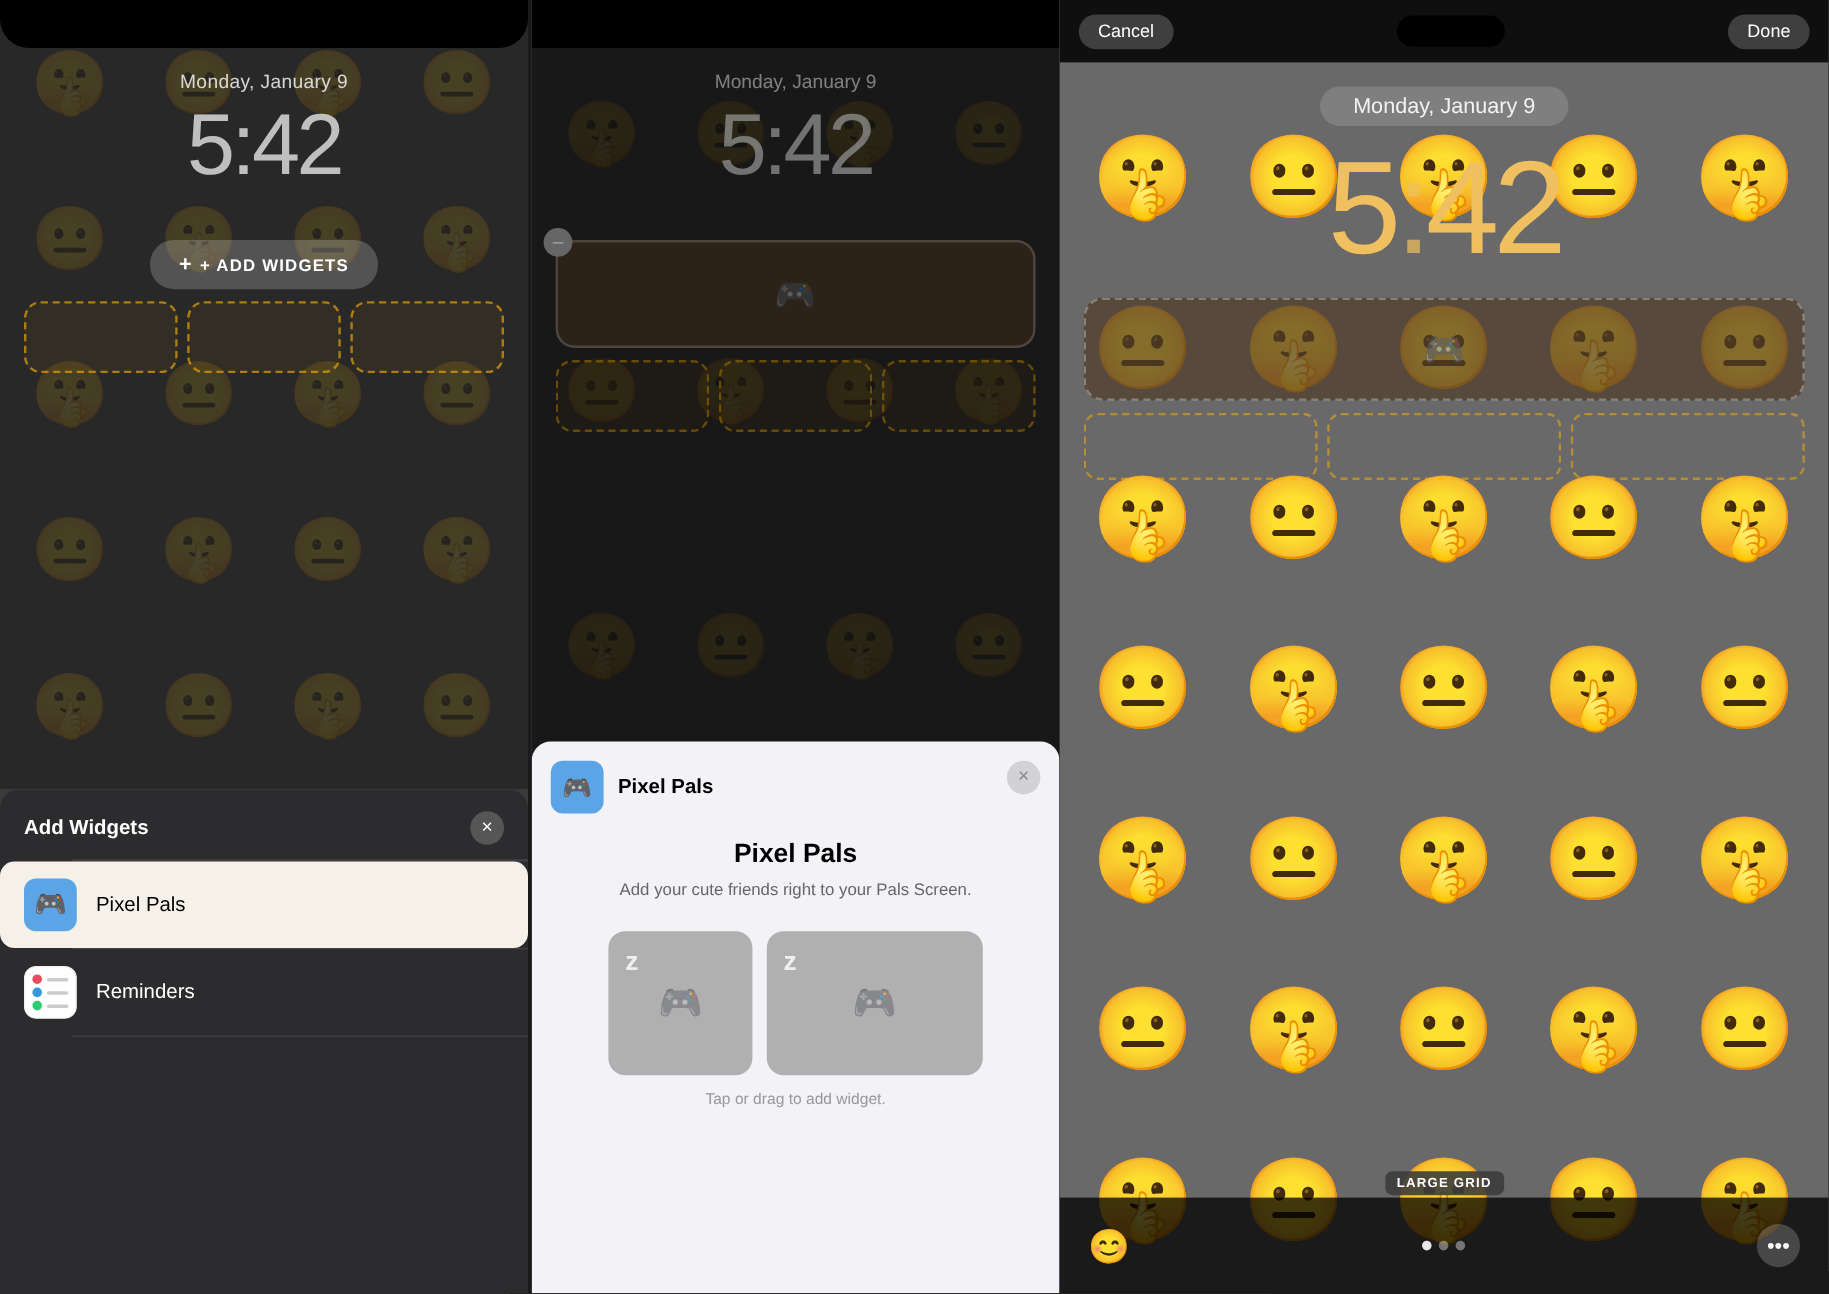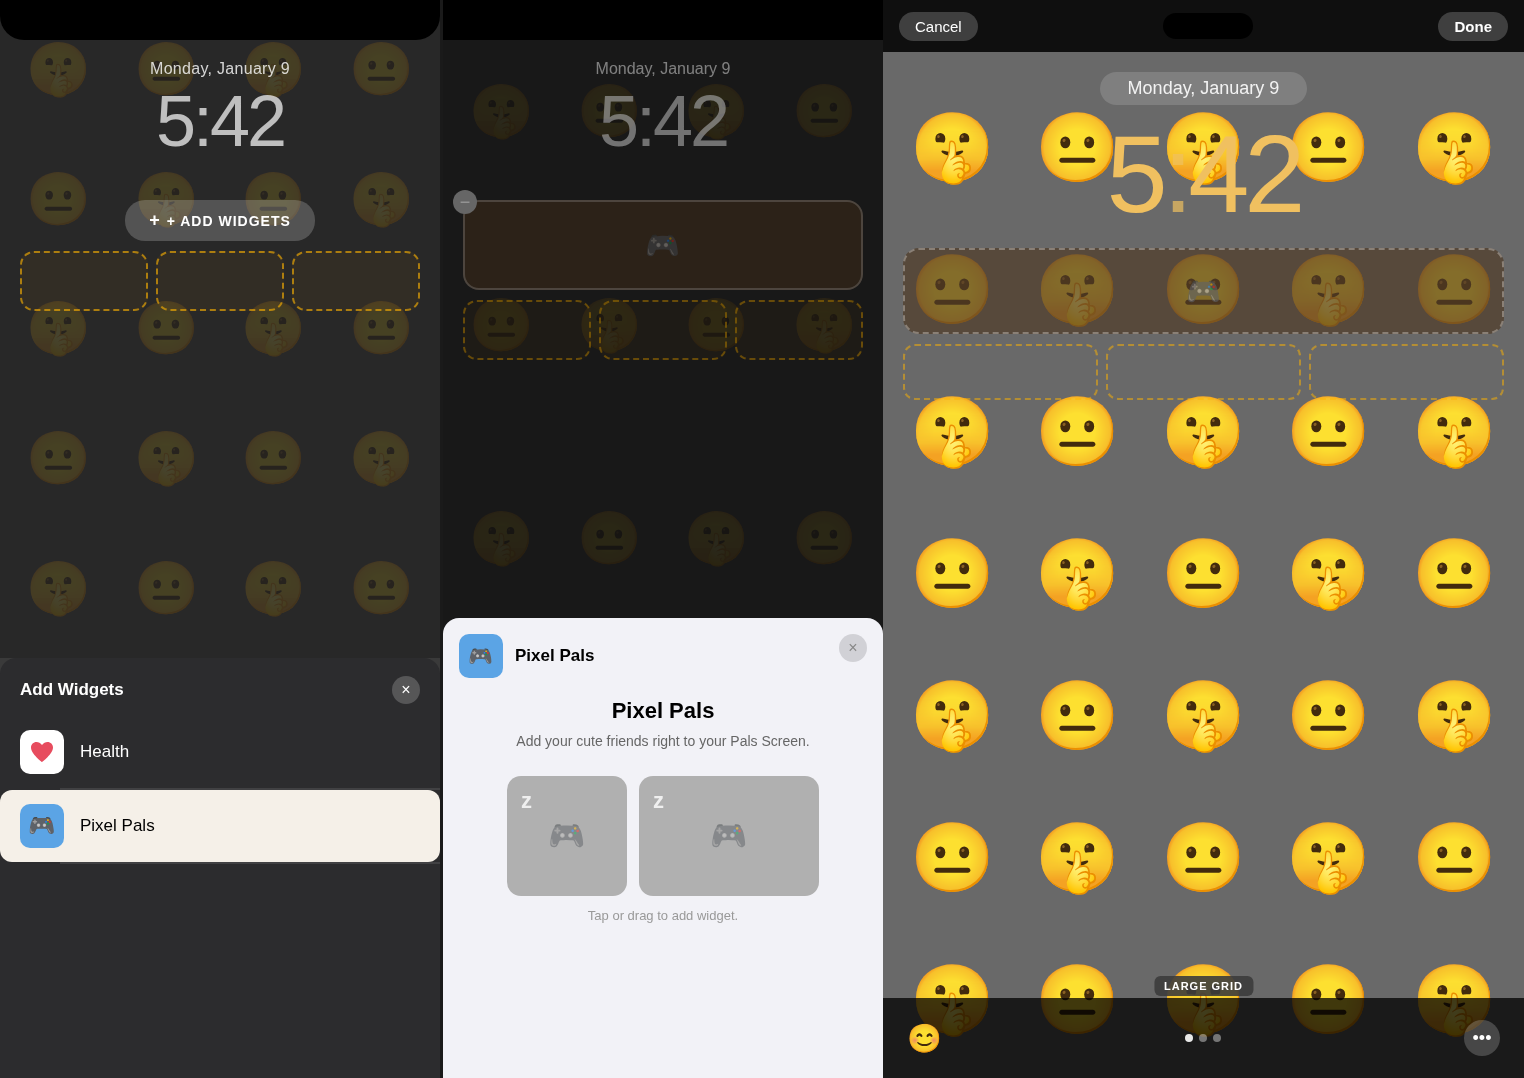--- a/index.html
+++ b/index.html
@@ -516,21 +516,21 @@
       padding: 6px 16px;
       cursor: pointer;
     }
 
     .top-done-btn {
       background: rgba(255,255,255,0.2);
       border: none;
       border-radius: 16px;
       color: #fff;
       font-size: 15px;
-      font-weight: 700;
+      font-weight: 400;
       padding: 6px 16px;
       cursor: pointer;
     }
 
     .top-di-3 {
       width: 90px;
       height: 26px;
       background: #000;
       border-radius: 16px;
     }
@@ -729,40 +729,51 @@
       </div>
     </div>
   </div>
 
   <div class="add-widgets-sheet">
     <div class="sheet-header">
       <span class="sheet-title">Add Widgets</span>
       <button class="sheet-close-btn">×</button>
     </div>
 
-    <div class="sheet-item">
-      <div class="sheet-item-icon icon-health">
-        <svg width="28" height="28" viewBox="0 0 28 28">
-            <path d="M14 24 C14 24 3 16 3 9.5 C3 6.4 5.4 4 8.5 4 C10.6 4 12.5 5.1 14 7 C15.5 5.1 17.4 4 19.5 4 C22.6 4 25 6.4 25 9.5 C25 16 14 24 14 24Z" fill="#e74c5e"></path>
-          </svg>
-      </div>
-      <span class="sheet-item-label">Health</span>
-    </div>
     <div class="sheet-divider"></div>
 
     <div class="sheet-divider"></div>
 
     <div class="sheet-item active">
       <div class="sheet-item-icon icon-pixelpals">
         <span style="font-size:22px;">🎮</span>
       </div>
       <span class="sheet-item-label">Pixel Pals</span>
     </div>
     <div class="sheet-divider"></div>
 
+    <div class="sheet-item">
+      <div class="sheet-item-icon icon-reminders">
+        <div class="reminders-icon-inner">
+          <div class="rem-dot-row">
+            <div class="rem-dot" style="background:#e74c5e;"></div>
+            <div class="rem-line"></div>
+          </div>
+          <div class="rem-dot-row">
+            <div class="rem-dot" style="background:#3498db;"></div>
+            <div class="rem-line"></div>
+          </div>
+          <div class="rem-dot-row">
+            <div class="rem-dot" style="background:#2ecc71;"></div>
+            <div class="rem-line"></div>
+          </div>
+        </div>
+      </div>
+      <span class="sheet-item-label">Reminders</span>
+    </div>
     <div class="sheet-divider"></div>
 
   </div>
 </div>
 
 <div class="panel panel-2">
   <div class="phone-screen-2">
 
     <div class="emoji-bg-2">
       <div class="emoji-cell">🤫</div>

